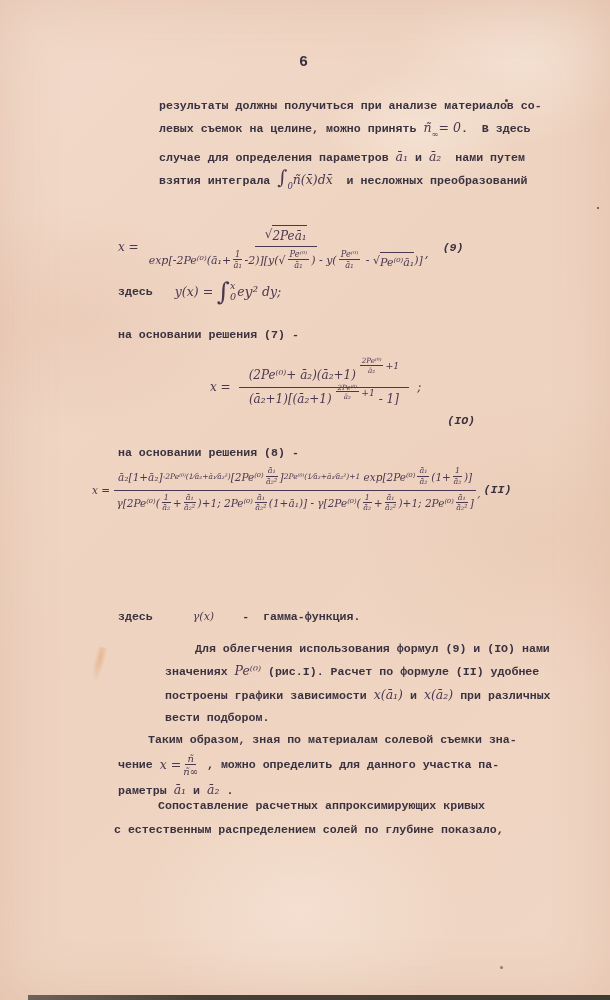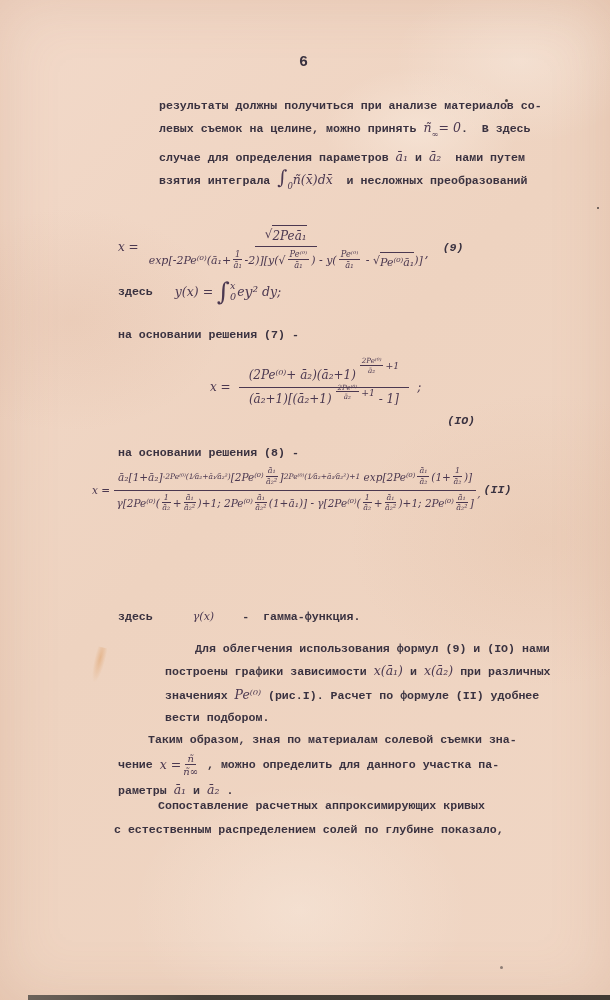--- a/index.html
+++ b/index.html
@@ -107,22 +107,22 @@
   </div>
 
   <div class="abs frow" style="left:118px; top:610px;">
     <span class="t">здесь</span>
     <span class="hw" style="font-size:11px; margin:0 28px 0 40px;">γ(x)</span>
     <span class="t">-  гамма-функция.</span>
   </div>
 
   <div class="abs" style="left:120px; top:638px; width:408px;margin-left:45px;">
     <div class="line t" style="margin-left:30px;">Для облегчения использования формул (9) и (IO) нами</div>
+    <div class="line t"><span>значениях </span><span class="hw hwin">Pe⁽⁰⁾</span><span> (рис.I). Расчет по формуле (II) удобнее</span></div>
     <div class="line t"><span>построены графики зависимости </span><span class="hw hwin">x(ā₁)</span><span> и </span><span class="hw hwin">x(ā₂)</span><span> при различных</span></div>
-    <div class="line t"><span>значениях </span><span class="hw hwin">Pe⁽⁰⁾</span><span> (рис.I). Расчет по формуле (II) удобнее</span></div>
     <div class="line t">вести подбором.</div>
   </div>
 
   <div class="abs" style="left:118px; top:727px; width:430px;">
     <div class="line t" style="margin-left:30px; line-height:25px;">Таким образом, зная по материалам солевой съемки зна-</div>
     <div class="line t frow" style="line-height:25px;"><span>чение </span><span class="hw hwin">x =</span><span class="hw mf" style="font-size:10px;"><span class="n">п̃</span><span class="d">п̃∞</span></span><span> , можно определить для данного участка па-</span></div>
     <div class="line t" style="line-height:25px;"><span>раметры </span><span class="hw hwin">ā₁</span><span> и </span><span class="hw hwin">ā₂</span><span> .</span></div>
   </div>
 
   <div class="abs" style="left:114px; top:794px; width:430px;">

